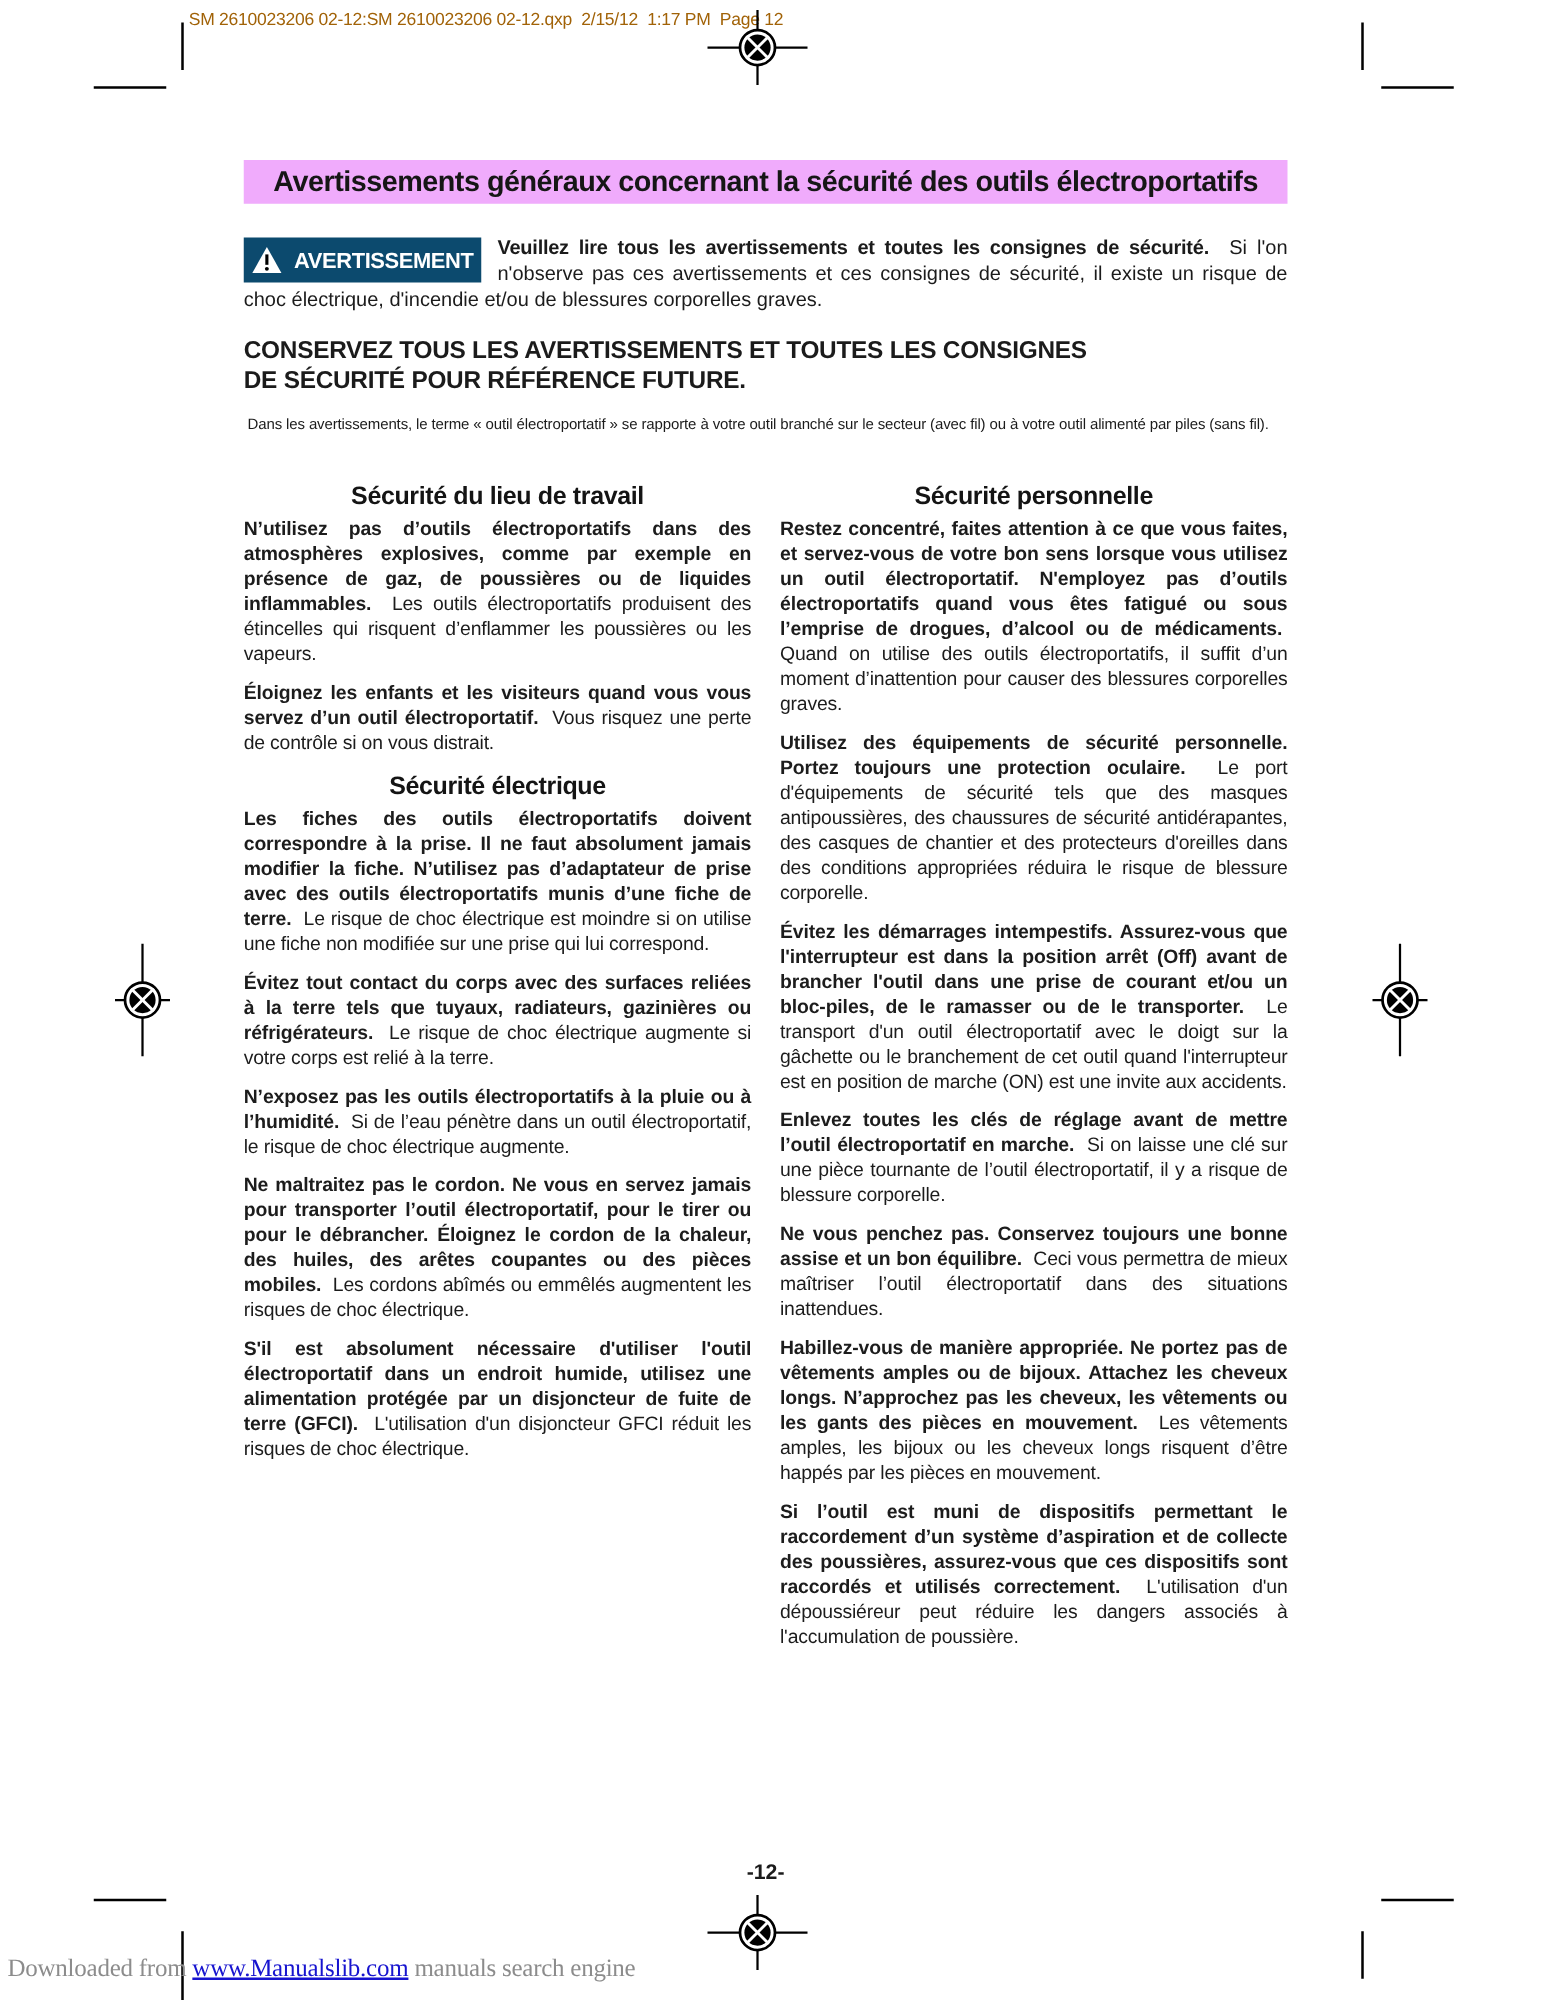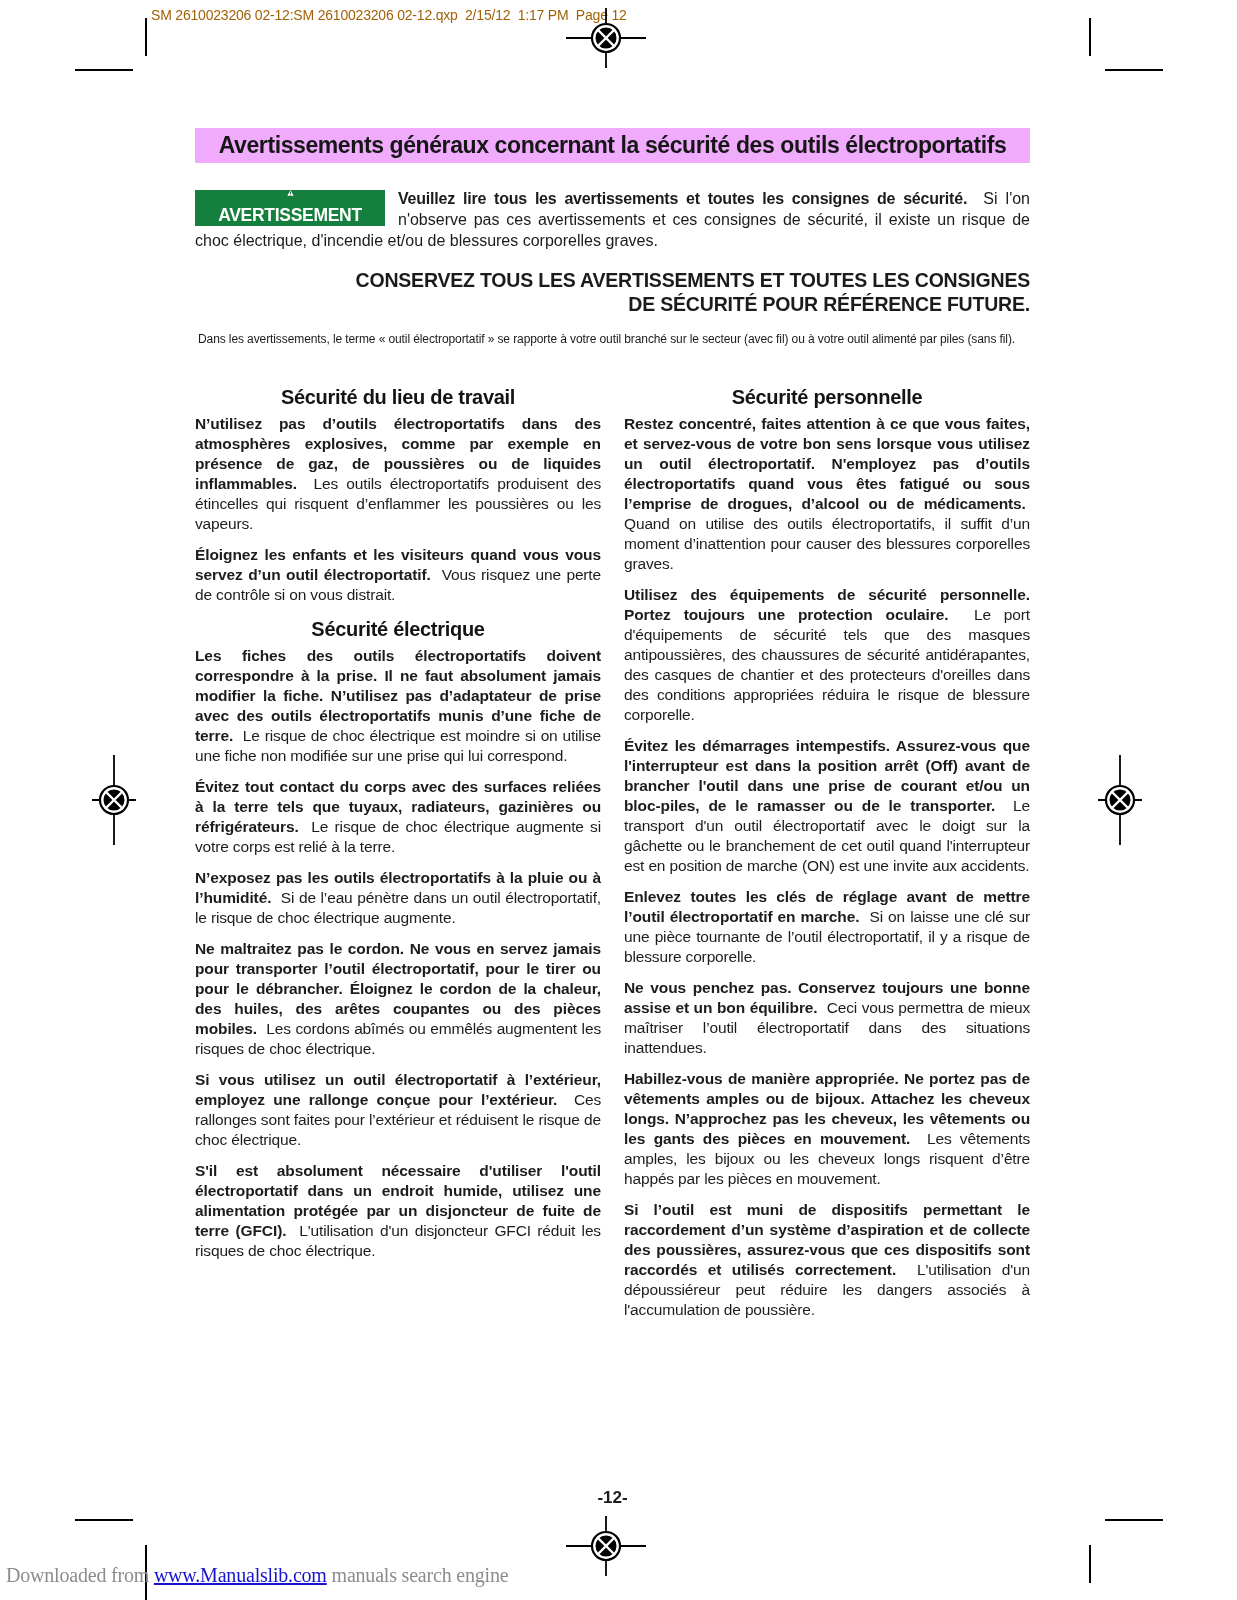--- a/index.html
+++ b/index.html
@@ -40,21 +40,21 @@
     background: #000;
     color: #fff;
     display: flex; align-items: center; justify-content: center; gap: 9px;
     font-weight: bold; font-size: 17.5px; letter-spacing: -0.3px;
     margin-right: 13px; margin-top: 2px;
   }
   .warn-text { margin: 0; }
   .warn-text b { letter-spacing: -0.2px; }
   .conserve {
     clear: both;
-    text-align: right;
+    text-align: left;
     font-weight: bold; font-size: 19.5px; line-height: 24px; letter-spacing: -0.2px;
     margin-top: 17px;
   }
   .intro {
     margin: 13px 0 0 3px;
     font-size: 12px; line-height: 21px; text-align: justify; letter-spacing: -0.1px;
   }
   .cols { display: flex; gap: 23px; margin-top: 36px; }
   .col { width: 406px; }
   .sec-heading {
@@ -128,21 +128,21 @@
   <circle r="10.5" fill="#000"></circle>
   <line x1="-9" y1="-9" x2="9" y2="9" stroke="#fff" stroke-width="2.4"></line>
   <line x1="-9" y1="9" x2="9" y2="-9" stroke="#fff" stroke-width="2.4"></line>
 </svg>
 
 <div class="content">
 
   <div class="title-bar" style="background: #f0abfc;">Avertissements généraux concernant la sécurité des outils électroportatifs</div>
 
   <div class="warning-block">
-    <div class="warn-badge" style="background: #15803d; flex-direction: column;">
+    <div class="warn-badge" style="background: #0c4a6e;">
       <svg width="25" height="22" viewBox="0 0 24 21">
         <path d="M12 0.5 L23.2 20.5 L0.8 20.5 Z" fill="#ffffff"></path>
         <rect x="10.8" y="6.2" width="2.4" height="8" fill="#000"></rect>
         <circle cx="12" cy="17.3" r="1.5" fill="#000"></circle>
       </svg>
       <span>AVERTISSEMENT</span>
     </div>
     <p class="warn-text"><b>Veuillez lire tous les avertissements et toutes les consignes de sécurité.</b>&nbsp; <span>Si l'on n'observe pas ces avertissements et ces consignes de sécurité, il existe un risque de choc électrique, d'incendie et/ou de blessures corporelles graves.</span></p>
   </div>
 
@@ -156,21 +156,20 @@
   <div class="cols">
     <div class="col" id="col-left">
         <div class="sec-heading first">Sécurité du lieu de travail</div>
         <p class="body-para"><b>N’utilisez pas d’outils électroportatifs dans des atmosphères explosives, comme par exemple en présence de gaz, de poussières ou de liquides inflammables.</b>&nbsp; <span>Les outils électroportatifs produisent des étincelles qui risquent d’enflammer les poussières ou les vapeurs.</span></p>
         <p class="body-para"><b>Éloignez les enfants et les visiteurs quand vous vous servez d’un outil électroportatif.</b>&nbsp; <span>Vous risquez une perte de contrôle si on vous distrait.</span></p>
         <div class="sec-heading">Sécurité électrique</div>
         <p class="body-para"><b>Les fiches des outils électroportatifs doivent correspondre à la prise.  Il ne faut absolument jamais modifier la fiche.  N’utilisez pas d’adaptateur de prise avec des outils électroportatifs munis d’une fiche de terre.</b>&nbsp; <span>Le risque de choc électrique est moindre si on utilise une fiche non modifiée sur une prise qui lui correspond.</span></p>
         <p class="body-para"><b>Évitez tout contact du corps avec des surfaces reliées à la terre tels que tuyaux, radiateurs, gazinières ou réfrigérateurs.</b>&nbsp; <span>Le risque de choc électrique augmente si votre corps est relié à la terre.</span></p>
         <p class="body-para"><b>N’exposez pas les outils électroportatifs à la pluie ou à l’humidité.</b>&nbsp; <span>Si de l’eau pénètre dans un outil électroportatif, le risque de choc électrique augmente.</span></p>
         <p class="body-para"><b>Ne maltraitez pas le cordon.  Ne vous en servez jamais pour transporter l’outil électroportatif, pour le tirer ou pour le débrancher.  Éloignez le cordon de la chaleur, des huiles, des arêtes coupantes ou des pièces mobiles.</b>&nbsp; <span>Les cordons abîmés ou emmêlés augmentent les risques de choc électrique.</span></p>
-        <p class="body-para"><b>Si vous utilisez un outil électroportatif à l’extérieur, employez une rallonge conçue pour l’extérieur.</b>&nbsp; <span>Ces rallonges sont faites pour l’extérieur et réduisent le risque de choc électrique.</span></p>
         <p class="body-para"><b>S'il est absolument nécessaire d'utiliser l'outil électroportatif dans un endroit humide, utilisez une alimentation protégée par un disjoncteur de fuite de terre (GFCI).</b>&nbsp; <span>L'utilisation d'un disjoncteur GFCI réduit les risques de choc électrique.</span></p>
       </div>
     <div class="col" id="col-right">
         <div class="sec-heading first">Sécurité personnelle</div>
         <p class="body-para"><b>Restez concentré, faites attention à ce que vous faites, et servez-vous de votre bon sens lorsque vous utilisez un outil électroportatif.  N'employez pas d’outils électroportatifs quand vous êtes fatigué ou sous l’emprise de drogues, d’alcool ou de médicaments.</b>&nbsp; <span>Quand on utilise des outils électroportatifs, il suffit d’un moment d’inattention pour causer des blessures corporelles graves.</span></p>
         <p class="body-para"><b>Utilisez des équipements de sécurité personnelle.  Portez toujours une protection oculaire.</b>&nbsp; <span>Le port d'équipements de sécurité tels que des masques antipoussières, des chaussures de sécurité antidérapantes, des casques de chantier et des protecteurs d'oreilles dans des conditions appropriées réduira le risque de blessure corporelle.</span></p>
         <p class="body-para"><b>Évitez les démarrages intempestifs. Assurez-vous que l'interrupteur est dans la position arrêt (Off) avant de brancher l'outil dans une prise de courant et/ou un bloc-piles, de le ramasser ou de le transporter.</b>&nbsp; <span>Le transport d'un outil électroportatif avec le doigt sur la gâchette ou le branchement de cet outil quand l'interrupteur est en position de marche (ON) est une invite aux accidents.</span></p>
         <p class="body-para"><b>Enlevez toutes les clés de réglage avant de mettre l’outil électroportatif en marche.</b>&nbsp; <span>Si on laisse une clé sur une pièce tournante de l’outil électroportatif, il y a risque de blessure corporelle.</span></p>
         <p class="body-para"><b>Ne vous penchez pas.  Conservez toujours une bonne assise et un bon équilibre.</b>&nbsp; <span>Ceci vous permettra de mieux maîtriser l’outil électroportatif dans des situations inattendues.</span></p>
         <p class="body-para"><b>Habillez-vous de manière appropriée.  Ne portez pas de vêtements amples ou de bijoux.  Attachez les cheveux longs.  N’approchez pas les cheveux, les vêtements ou les gants des pièces en mouvement.</b>&nbsp; <span>Les vêtements amples, les bijoux ou les cheveux longs risquent d’être happés par les pièces en mouvement.</span></p>

